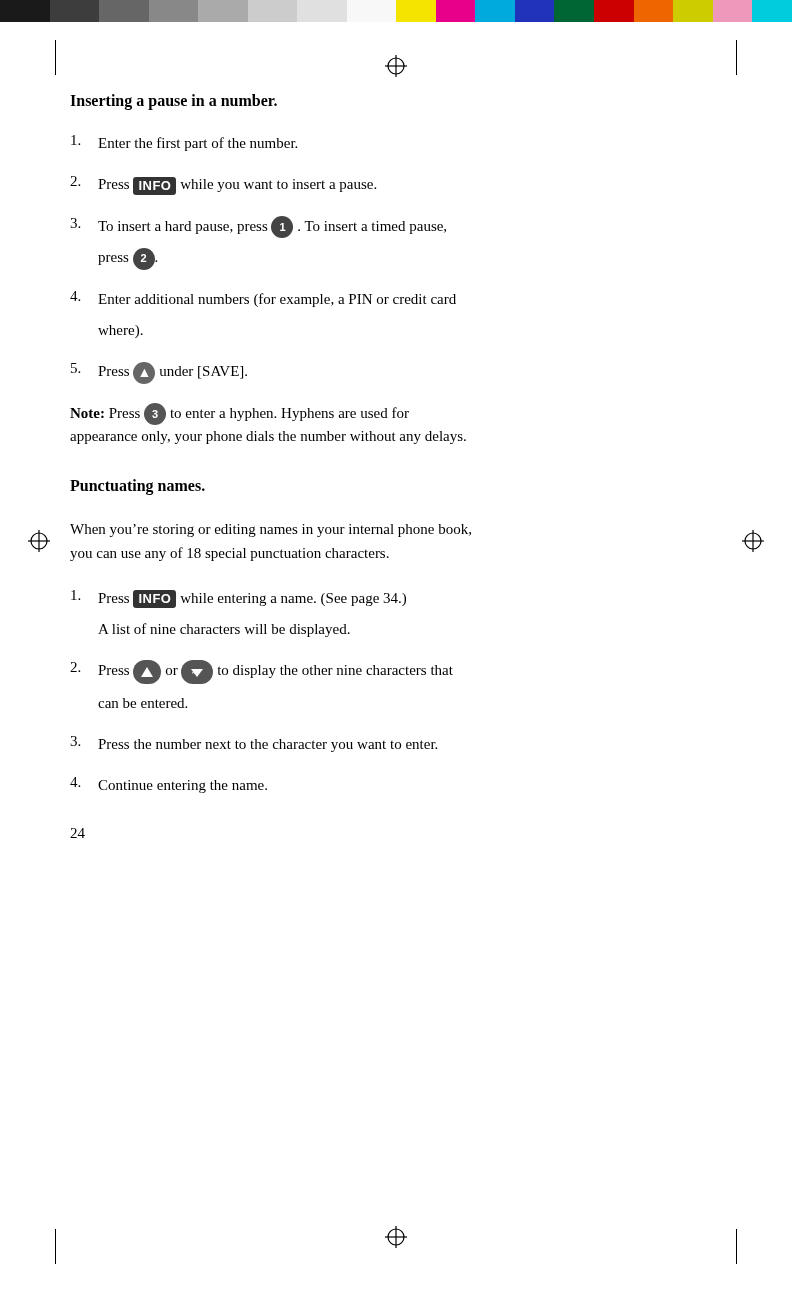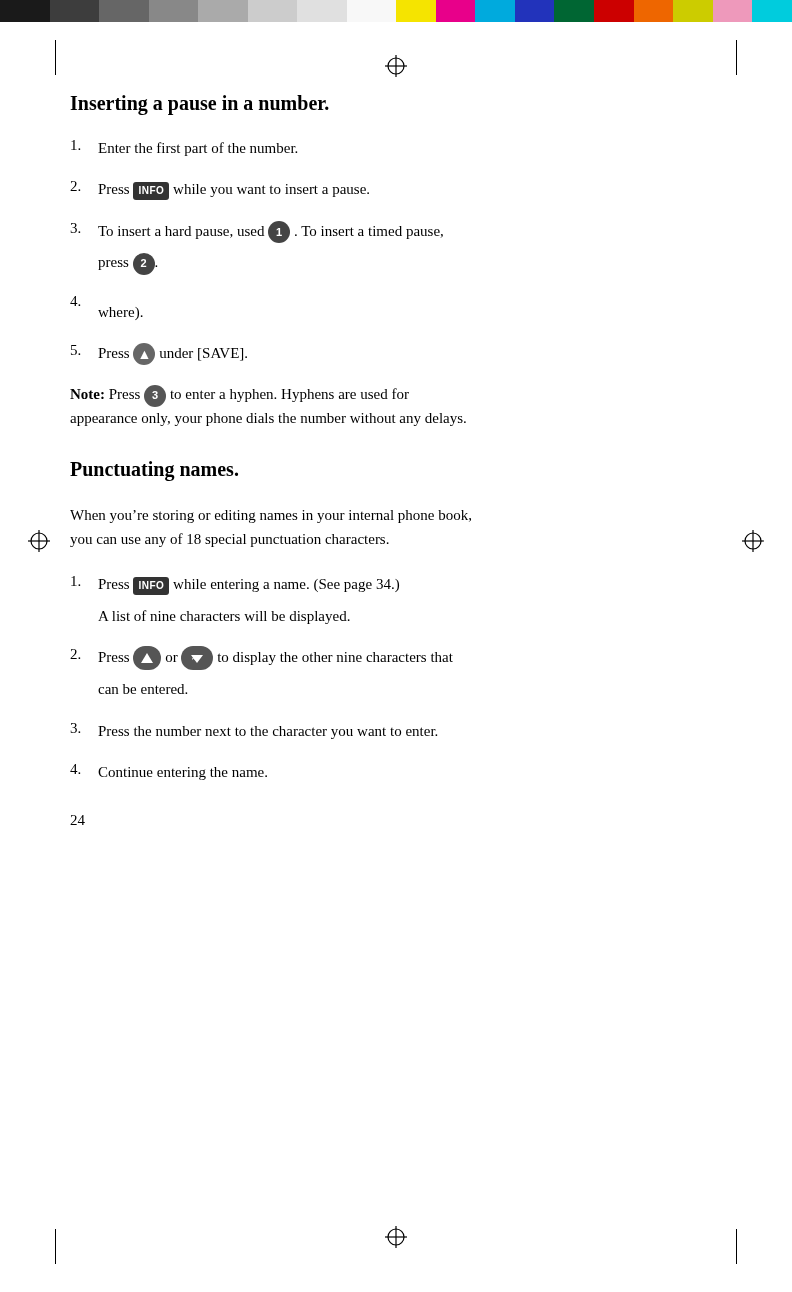--- a/index.html
+++ b/index.html
@@ -95,21 +95,21 @@
     .border-bottom-right {
       position: absolute;
       bottom: 28px;
       right: 55px;
       width: 1px;
       height: 35px;
       background: #000;
     }
 
     h2 {
-      font-size: 20px;
+      font-size: 16px;
       font-weight: bold;
       margin-bottom: 22px;
       margin-top: 10px;
     }
 
     .section {
       margin-bottom: 28px;
     }
 
     ol {
@@ -135,21 +135,21 @@
       line-height: 1.55;
     }
 
     
     .btn-info {
       display: inline-flex;
       align-items: center;
       justify-content: center;
       background: #333;
       color: #fff;
-      font-size: 10px;
+      font-size: 13px;
       font-weight: bold;
       font-family: sans-serif;
       border-radius: 3px;
       padding: 1px 5px;
       min-width: 32px;
       height: 18px;
       vertical-align: middle;
       letter-spacing: 0.5px;
     }
 
@@ -317,30 +317,31 @@
         <span class="li-content">
           <span>Press </span>
           <span class="btn-info">INFO</span>
           <span> while you want to insert a pause.</span>
         </span>
       </li>
 
       <li>
         <span class="li-num">3.</span>
         <span class="li-content">
-          <span>To insert a hard pause, used </span>
+          <span>To insert a hard pause, press </span>
           <span class="btn-circle">1</span>
           <span>. To insert a timed pause,</span>
           <span class="sub-text">press <span class="btn-circle">2</span>.</span>
         </span>
       </li>
 
       <li>
         <span class="li-num">4.</span>
         <span class="li-content">
+          <span>Enter additional numbers (for example, a PIN or credit card</span>
           <span class="sub-text">where).</span>
         </span>
       </li>
 
       <li>
         <span class="li-num">5.</span>
         <span class="li-content">
           <span>Press </span>
           <span class="btn-nav-up">▲</span>
           <span> under [SAVE].</span>

